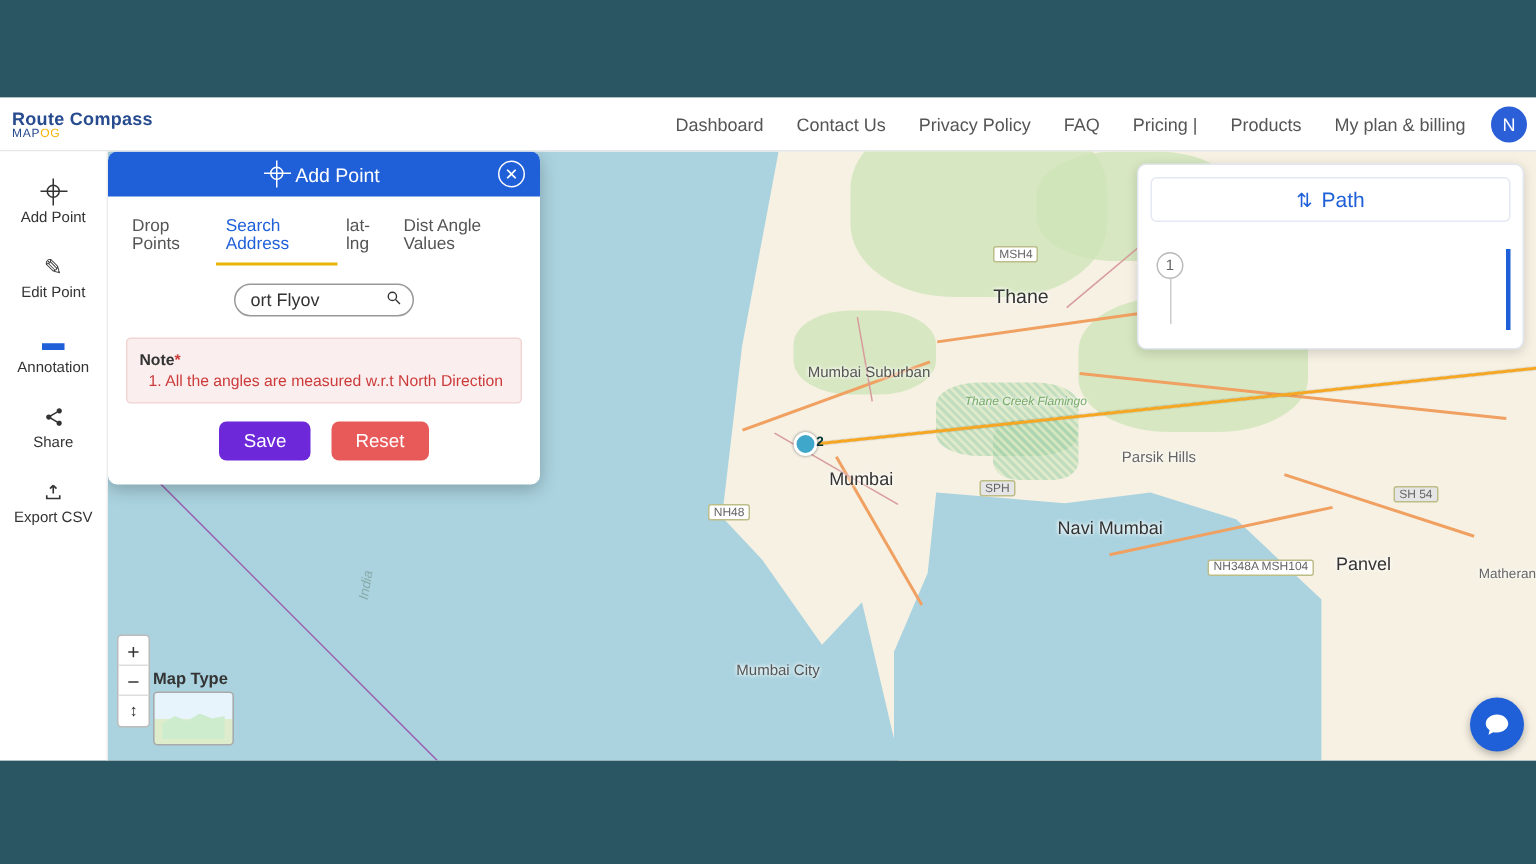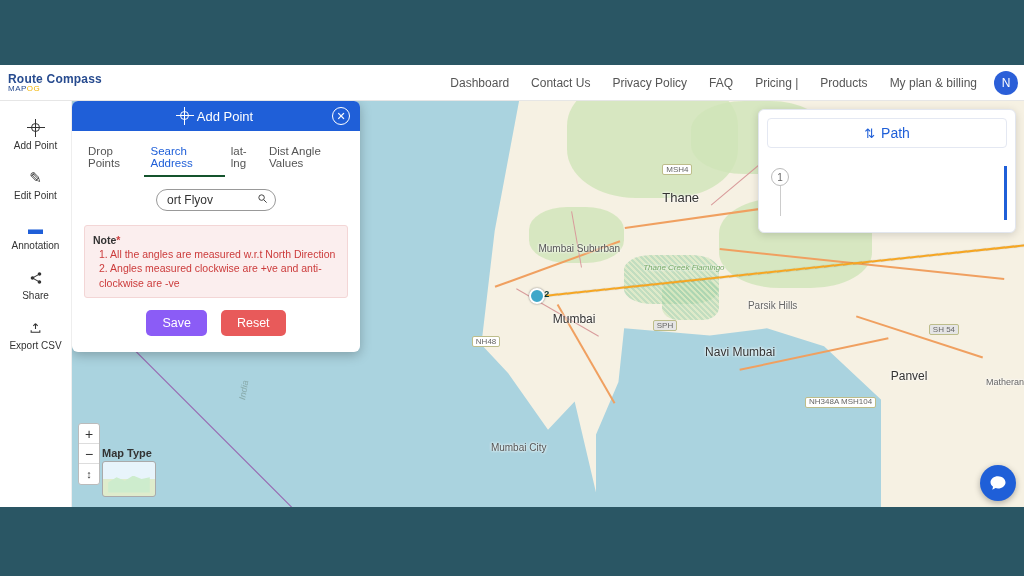--- a/index.html
+++ b/index.html
@@ -99,51 +99,51 @@
   .c-parsik{ left:71%; top:49%; font-size:10px; color:#666;}
   .c-amber{ left:94%; top:28%; font-size:9px; color:#666;}
   .c-math{ left:96%; top:68%; font-size:9px; color:#666;}
   .c-tcreek{ left:60%; top:40%; font-size:8px; color:#7a6; font-style:italic;}
 
   
   .roadbadge{ position:absolute; font-size:8px; background:#fff; border:1px solid #bdbd8a; border-radius:2px; padding:0 3px; color:#666;}
   .rb-msh4{ left:62%; top:15.5%;}
   .rb-nh48{ left:42%; top:58%;}
   .rb-sph{ left:61%; top:54%; background:#e5e5e5;}
-  .rb-nh348{ left:77%; top:67%; line-height:1.1;margin-top:24px;}
+  .rb-nh348{ left:77%; top:67%; line-height:1.1;}
   .rb-sh54{ left:90%; top:55%; background:#e5e5e5;}
 
   
   .panel {
     position:absolute; left:0px; top:0px; width:288px; background:#fff;
     border-radius:6px; box-shadow:0 3px 12px rgba(0,0,0,.25); z-index:20;
     overflow:hidden;
   }
   .panel-head { background:#1f5fd8; color:#fff; height:30px; display:flex; align-items:center;
     justify-content:center; position:relative; font-size:13px; font-weight:500; }
   .panel-head .leftico{ margin-right:6px; font-size:12px; display:inline-flex; align-items:center;}
   .panel-head .closebtn{ position:absolute; right:10px; width:18px; height:18px;
     border:1.5px solid #fff; border-radius:50%; display:flex; align-items:center; justify-content:center;
     font-size:11px; cursor:pointer; }
   .tabs { display:flex; gap:0; padding:10px 10px 0 10px; font-size:11.5px; color:#555;}
   .tab { padding:4px 6px 6px 6px; cursor:pointer; }
-  .tab.active { color:#1f5fd8; border-bottom:2px solid #14532d; }
+  .tab.active { color:#1f5fd8; border-bottom:2px solid #eab308; }
   .search-row{ display:flex; justify-content:center; padding:12px 0 10px 0;}
   .search-input{ border:1px solid #999; border-radius:14px; height:22px; width:120px;
     padding:0 22px 0 10px; font-size:12px; color:#333; position:relative;}
   .search-wrap{ position:relative; }
   .search-icn{ position:absolute; right:8px; top:4px; font-size:11px; color:#333; pointer-events:none;}
   .notebox{ margin:4px 12px 12px 12px; background:#fbeeee; border:1px solid #f3d6d6;
     border-radius:3px; padding:7px 8px; font-size:10.5px; line-height:1.35;}
   .notebox .nk{ color:#333; font-weight:600;}
   .notebox .nt{ color:#cc3b3b; display:block; padding-left:6px;}
   .asterisk{ color:#cc3b3b;}
   .panel-actions{ display:flex; justify-content:center; gap:14px; padding:0 0 16px 0;}
   .btn{ border:none; border-radius:5px; color:#fff; font-size:12.5px; padding:6px 16px; cursor:pointer;}
-  .btn-save{ background:#8b5cf6;}
+  .btn-save{ background:#6d28d9;}
   .btn-reset{ background:#e85a5a;}
 
   
   .pathpanel{
     position:absolute; right:8px; top:8px; width:258px; background:#fff;
     border-radius:6px; border:1px solid #e2e6ef; box-shadow:0 2px 8px rgba(0,0,0,.15);
     z-index:20; padding:8px 8px 12px 8px;
   }
   .path-title{ border:1px solid #e4e8f2; border-radius:4px; text-align:center;
     color:#1f5fd8; font-size:14px; padding:6px 0; margin-bottom:18px; display:flex;
@@ -313,21 +313,20 @@
             <svg width="11" height="11" viewBox="0 0 24 24">
                 <circle cx="10" cy="10" r="6" fill="none" stroke="#333" stroke-width="2"></circle>
                 <line x1="15" y1="15" x2="21" y2="21" stroke="#333" stroke-width="2"></line>
               </svg>
           </span>
         </div>
       </div>
       <div class="notebox">
         <span class="nk"><span>Note</span><span class="asterisk">*</span></span>
         <span class="nt">1. All the angles are measured w.r.t North Direction</span>
-        <span class="nt">2. Angles measured clockwise are +ve and anti-clockwise are -ve</span>
       </div>
       <div class="panel-actions">
         <button class="btn btn-save">Save</button>
         <button class="btn btn-reset">Reset</button>
       </div>
     </div>
 
     <div class="pathpanel">
       <div class="path-title">
         <span class="swap-icn">⇅</span>

